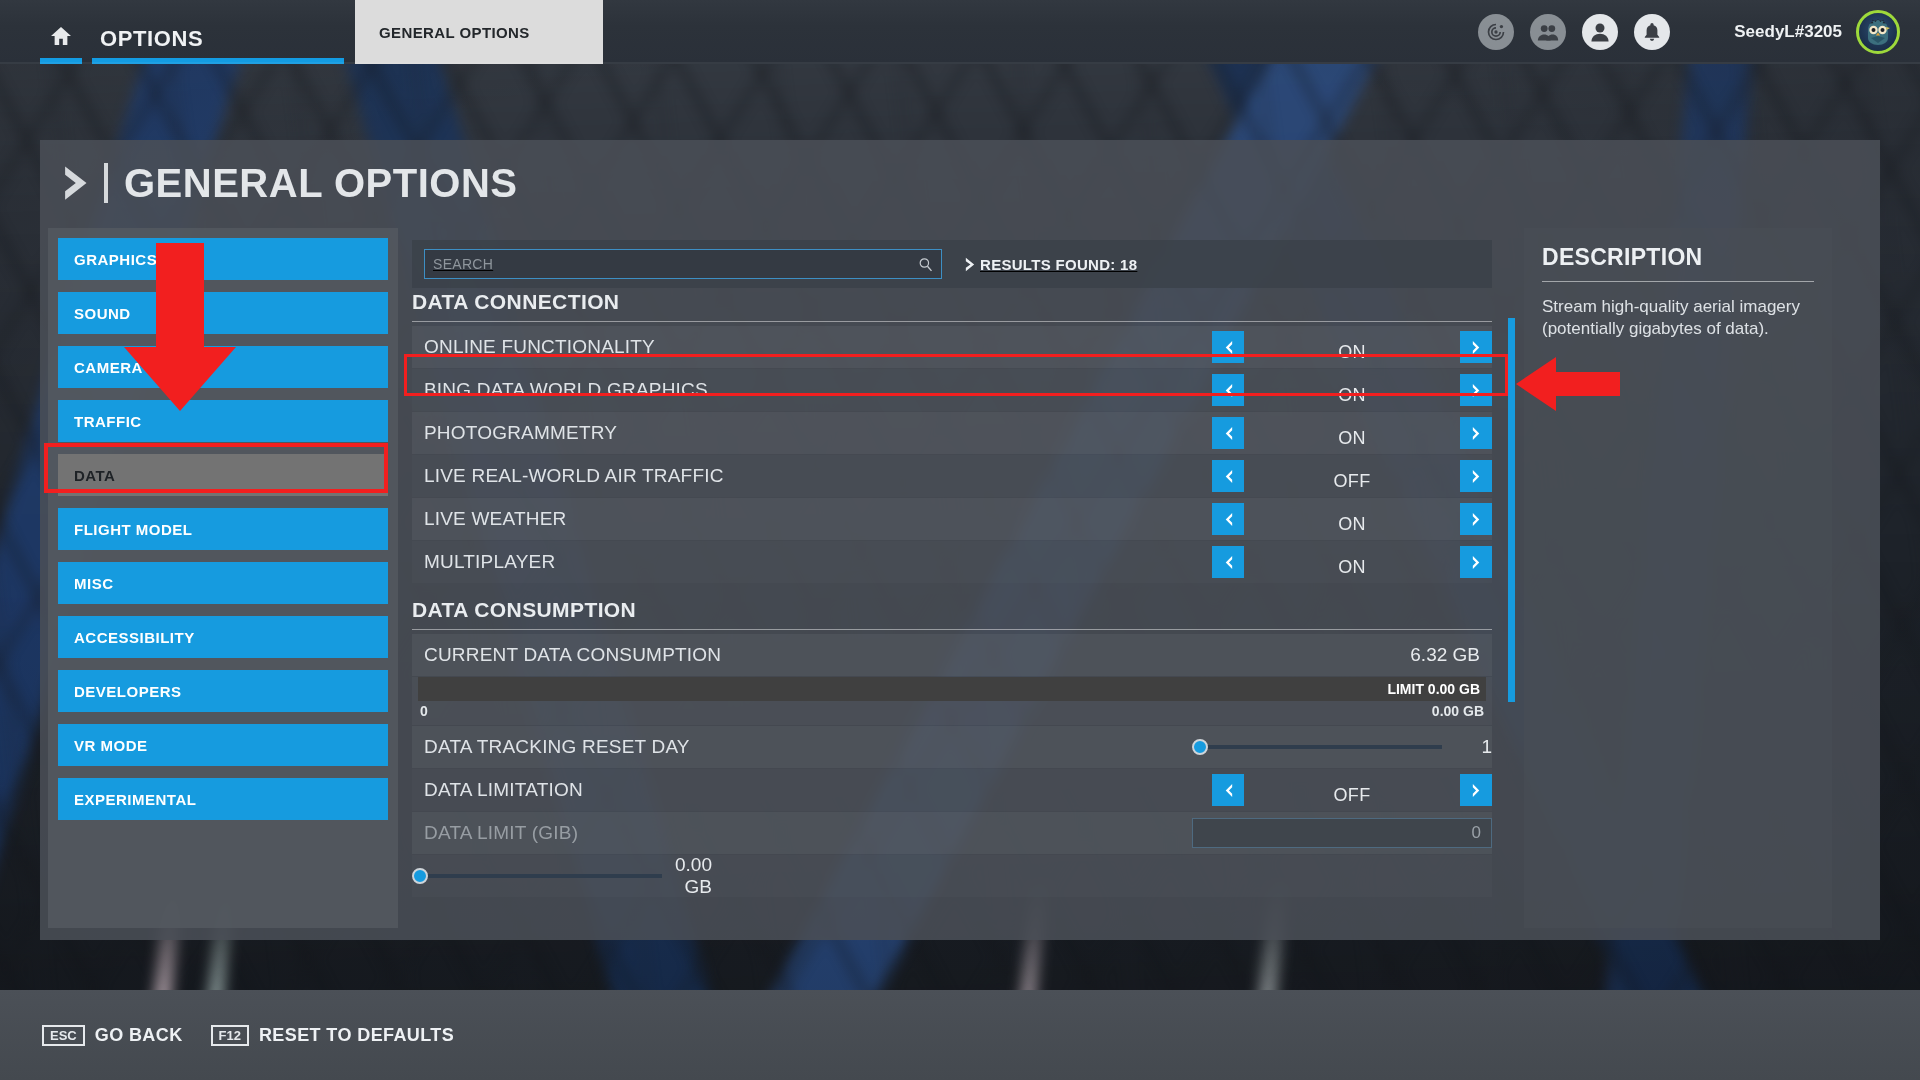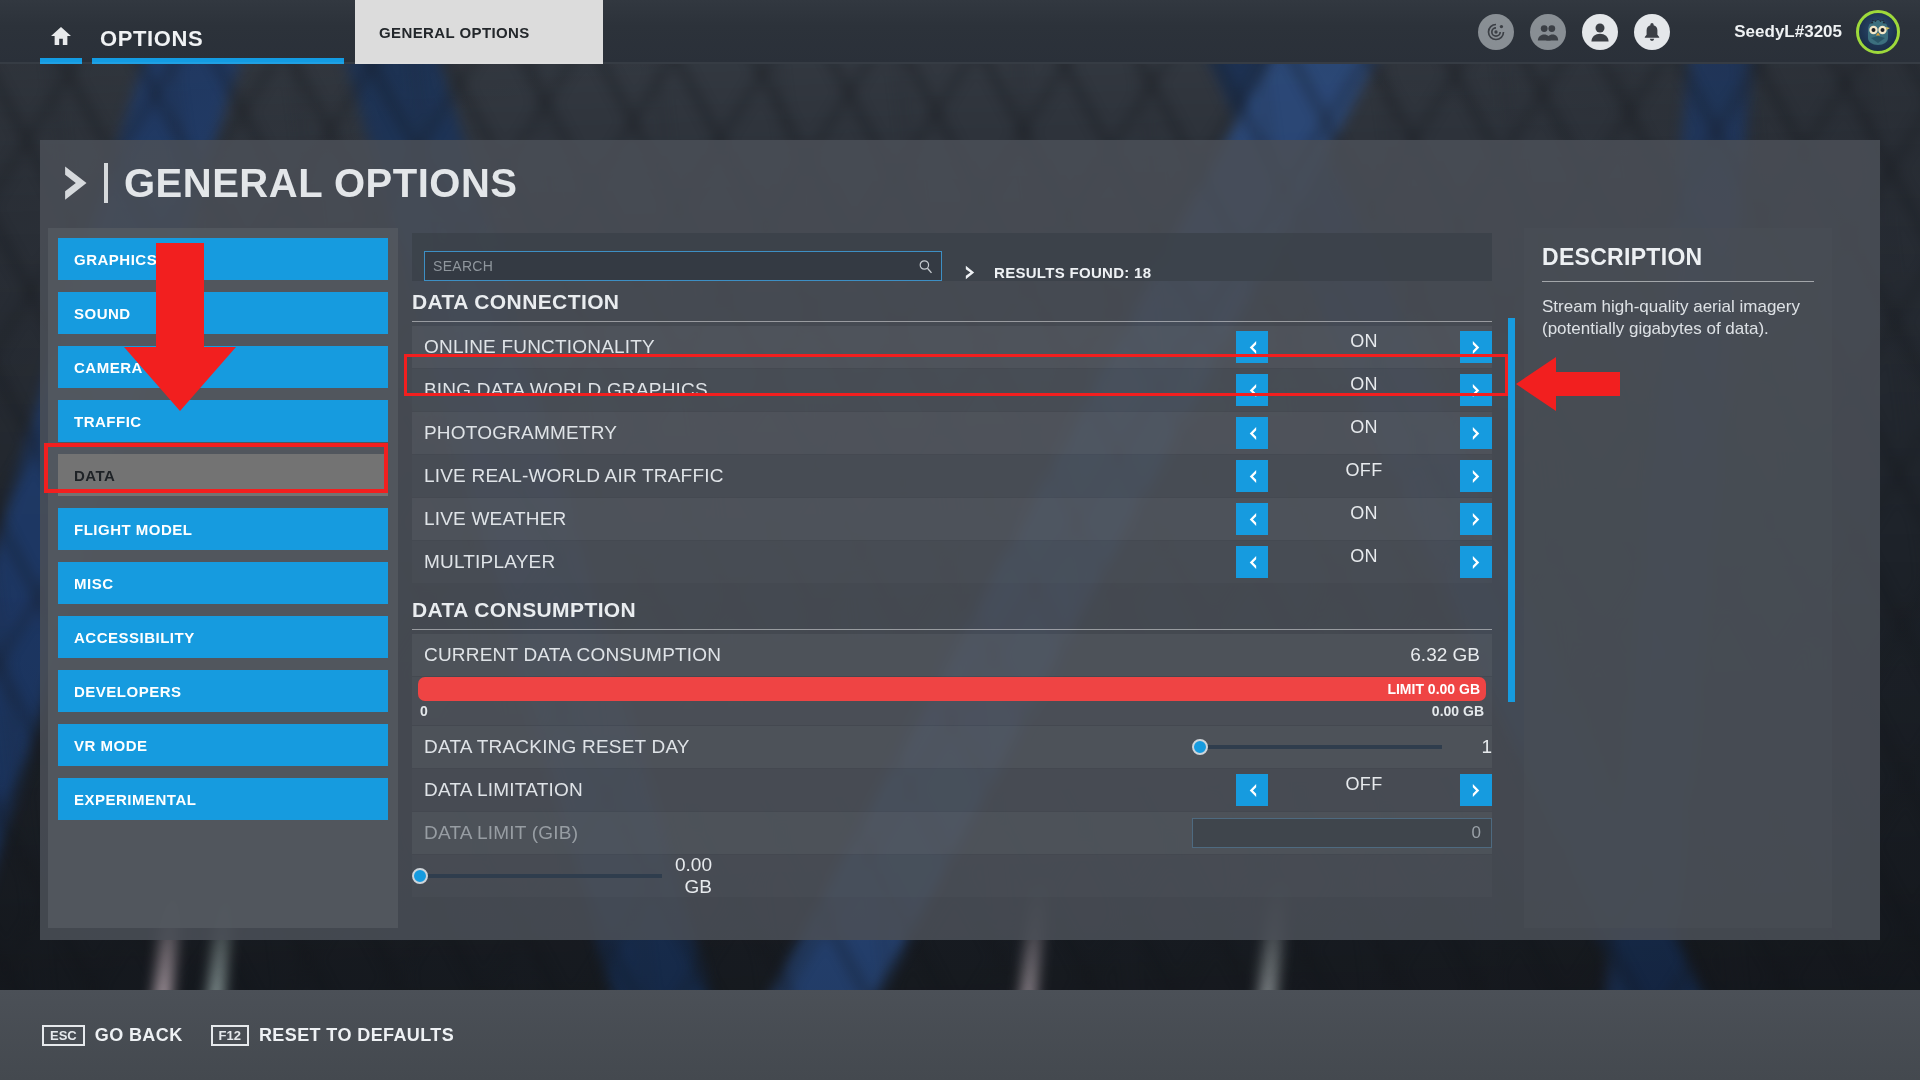--- a/index.html
+++ b/index.html
@@ -157,35 +157,35 @@
   .side-item.active {
     background: #737373; color: #1e2226;
   }
 
   
   #settings {
     position: absolute; left: 404px; top: 228px; width: 1096px; height: 700px;
     overflow: hidden; z-index: 12;
   }
   .searchrow {
-    position: absolute; left: 8px; top: 5px; width: 1080px; height: 48px;
+    position: absolute; left: 8px; top: 12px; width: 1080px; height: 48px;
     background: rgba(58,64,72,.75);
-    display: flex; align-items: flex-end; padding: 0 12px;
+    display: flex; align-items: center; padding: 0 12px; text-decoration: underline;
   }
   .searchbox {
     width: 518px; height: 30px;
     background: #343a43; border: 1px solid #3d8fc4;
     display: flex; align-items: center; padding: 0 8px;
   }
   .searchbox .ph {
     flex: 1; color: #8f969d; font-size: 14px; letter-spacing: .3px;
   }
   .searchbox svg { width: 15px; height: 15px; fill: #c6cbd0; }
   .results {
-    margin-left: 22px; display: flex; align-items: center; gap: 18px;
+    margin-left: 22px; display: flex; align-items: center; gap: 4px;
     color: #eef1f4; font-size: 15px; font-weight: bold; letter-spacing: .3px;
   }
   .results svg { width: 12px; height: 15px; fill: #eef1f4; }
 
   .sec-head {
     position: absolute; left: 8px; width: 1080px;
     color: #e9ecef; font-size: 21px; font-weight: bold; letter-spacing: .4px;
   }
   .sec-head .rule {
     position: absolute; left: 0; right: 0; bottom: -8px; height: 1px;
@@ -198,21 +198,21 @@
     display: flex; align-items: center;
     background: rgba(120,126,133,.18);
     margin-bottom: 1px;
   }
   .srow:nth-child(even) { background: rgba(100,106,113,.10); }
   .srow .lbl {
     padding-left: 12px; color: #dfe3e7; font-size: 19px; letter-spacing: .2px;
     flex: 1;
   }
   .srow.disabled .lbl { color: #979da3; }
-  .ctrl { display: flex; align-items: flex-start; width: 256px; }
+  .ctrl { display: flex; align-items: flex-end; width: 280px; }
   .arrow-btn {
     width: 32px; height: 32px; background: #169bdf;
     display: flex; align-items: center; justify-content: center;
   }
   .arrow-btn svg { width: 11px; height: 15px; fill: #ffffff; }
   .ctrl .val {
     flex: 1; text-align: center; color: #e7eaed; font-size: 18px; letter-spacing: .3px;
   }
   .srow .rightval {
     width: 300px; text-align: right; padding-right: 12px;
@@ -231,22 +231,22 @@
   .slider-ctrl .sval {
     width: 40px; text-align: right; color: #e7eaed; font-size: 19px;
   }
 
   
   .databar-wrap {
     position: relative; height: 48px; background: rgba(120,126,133,.12);
     margin-bottom: 1px; padding: 0 6px;
   }
   .databar {
-    position: relative; height: 24px; background: #ef4444;
-    display: flex; align-items: center; justify-content: flex-end; border-radius: 7px;
+    position: relative; height: 24px; background: #404040;
+    display: flex; align-items: center; justify-content: flex-end;
   }
   .databar .limit {
     color: #ffffff; font-size: 14px; font-weight: bold; padding-right: 6px;
   }
   .barlabels {
     display: flex; justify-content: space-between; padding: 2px 2px 0 2px;
   }
   .barlabels span { color: #e4e8eb; font-size: 14px; font-weight: bold; }
 
   

